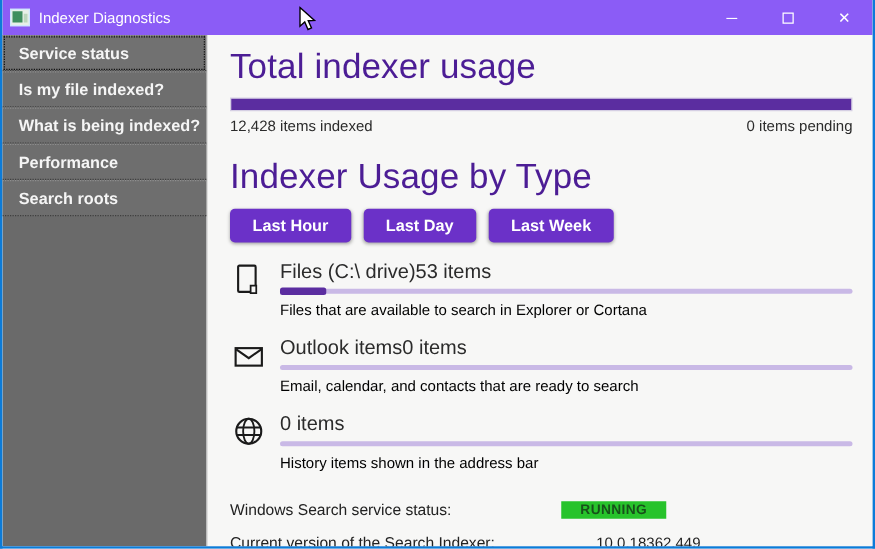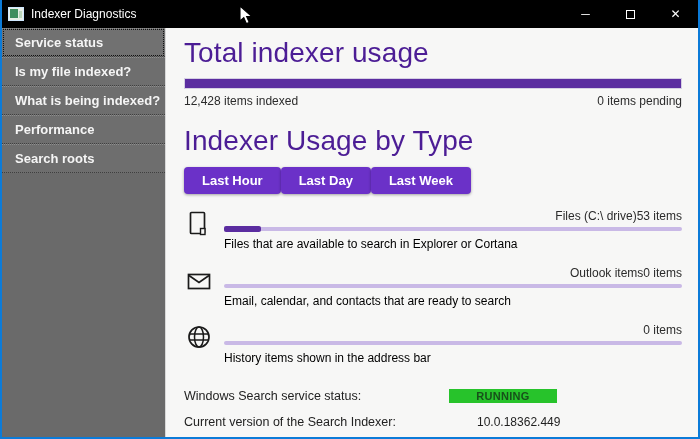--- a/index.html
+++ b/index.html
@@ -10,21 +10,21 @@
     width: 700px; height: 439px;
     border-left: 2px solid #0c7bd8;
     border-right: 2px solid #0c7bd8;
     border-bottom: 2px solid #0c7bd8;
     background: #f7f7f6;
     overflow: hidden;
   }
 
   
   .titlebar {
-    height: 28px; background: #000000;
+    height: 28px; background: #8b5cf6;
     display: flex; align-items: center;
     color: #ffffff;
   }
   .app-icon {
     width: 16px; height: 14px; margin-left: 6px;
     background: #e8f0e8; border: 1px solid #d0e8ff;
     position: relative;
   }
   .app-icon::before {
     content: ""; position: absolute; left: 1px; top: 1px;
@@ -81,60 +81,60 @@
     border: 1px solid #d5cfe3;
   }
   .total-bar .fill { height: 100%; background: #5b2da0; }
   .total-labels {
     display: flex; justify-content: space-between;
     margin-top: 5px; font-size: 12px; color: #2b2b2b;
   }
 
   .by-type-heading { margin-top: 17px; }
 
-  .btn-row { display: flex; margin-top: 10px; }
+  .btn-row { display: flex; gap: 10px; margin-top: 10px; }
   .purple-btn {
     background: #6b31c8; color: #ffffff;
     font-size: 13px; font-weight: bold;
     font-family: "Liberation Sans", sans-serif;
     border: none; border-radius: 4px;
     height: 27px; padding: 0 18px;
     box-shadow: 0 1px 3px rgba(0,0,0,0.35);
     cursor: pointer;
   }
 
   
   .usage-row { display: flex; margin-top: 15px; }
   .usage-icon {
     width: 40px; flex-shrink: 0;
     padding-top: 2px; padding-left: 3px;
     color: #1a1a1a;
   }
   .usage-main { flex: 1; }
   .usage-head {
-    display: flex; justify-content: flex-end;
-    font-size: 12px; color: #2b2b2b;
+    display: flex; justify-content: flex-start;
+    font-size: 16px; color: #2b2b2b;
   }
   .usage-bar {
     margin-top: 4px; height: 4px;
     background: #c9b9e6; border-radius: 2px;
     position: relative;
   }
   .usage-bar .fill {
     position: absolute; left: 0; top: -1px;
     height: 6px; background: #5b2da0; border-radius: 2px;
   }
   .usage-caption { margin-top: 6px; font-size: 12px; color: #000000; }
 
   
   .status-block { margin-top: 24px; font-size: 12.5px; color: #222; }
   .status-row { display: flex; align-items: center; margin-bottom: 12px; }
   .status-label { width: 265px; flex-shrink: 0; }
   .running-badge {
-    display: inline-block; width: 108px; text-align: center;
+    display: inline-block; width: 84px; text-align: center;
     background: #27c32b; color: #17501a;
     font-size: 11px; font-weight: bold; letter-spacing: 0.3px;
     padding: 1px 0;
   }
   .version-value { margin-left: 28px; font-size: 12px; color: #1f1f1f; }
 
   
   .cursor { position: absolute; left: 237px; top: 5px; z-index: 50; pointer-events: none; }
 </style>
 </head>

